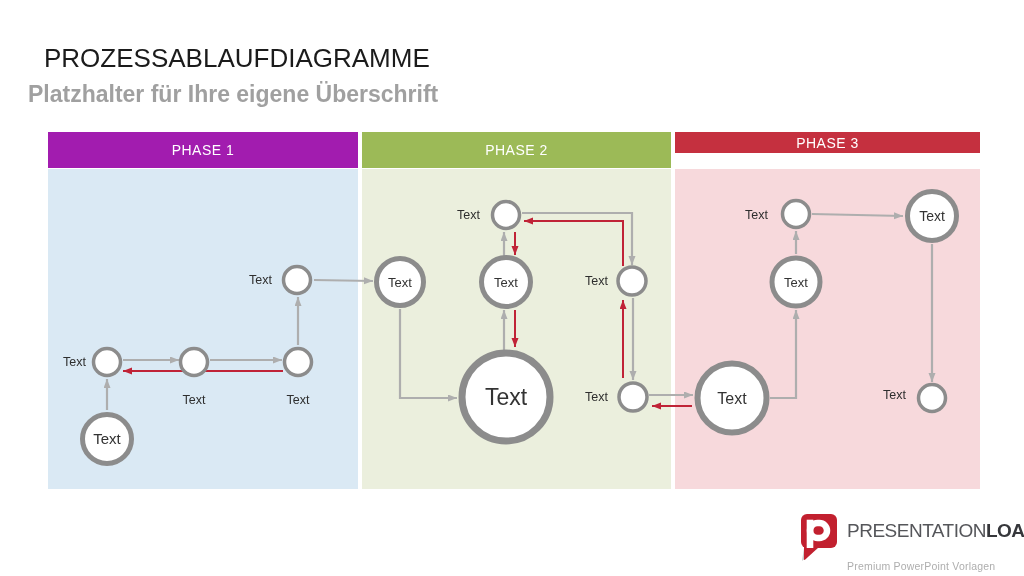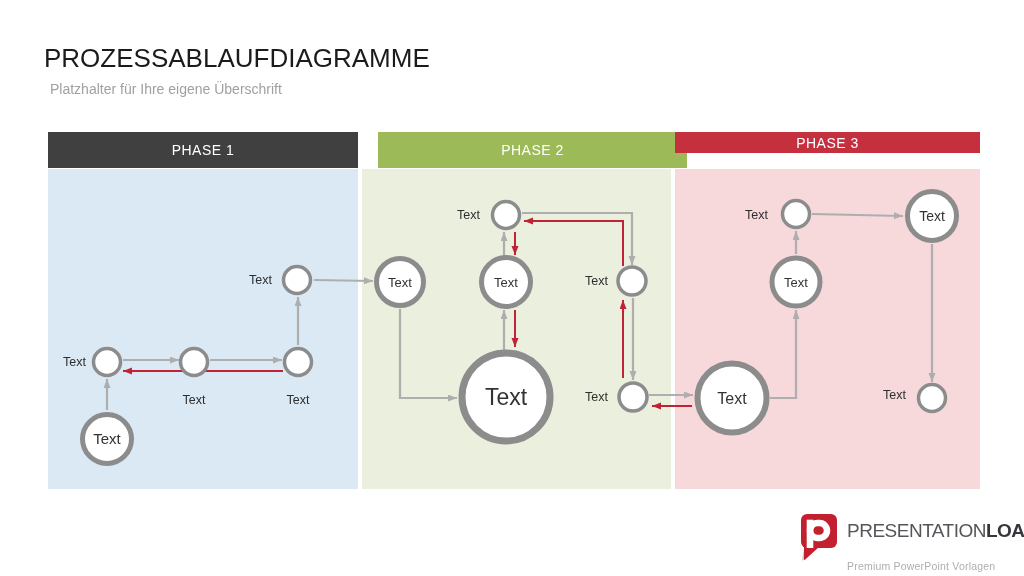--- a/index.html
+++ b/index.html
@@ -1,41 +1,41 @@
 <!DOCTYPE html>
 <html><head>
 <meta charset="utf-8">
 <style>
   html,body{margin:0;padding:0;}
   body{width:1024px;height:576px;background:#ffffff;font-family:"Liberation Sans",sans-serif;}
   .slide{position:relative;width:1024px;height:576px;background:#ffffff;overflow:hidden;}
   .title{position:absolute;left:44px;top:41px;font-size:26px;line-height:34px;color:#1b1b1b;letter-spacing:0px;font-weight:500;}
-  .subtitle{position:absolute;left:50px;top:81px;font-size:14px;color:#a0a0a0;font-weight:400;}
+  .subtitle{position:absolute;left:28px;top:81px;font-size:23px;color:#a0a0a0;font-weight:700;}
   .phase-header{position:absolute;display:flex;align-items:center;justify-content:center;color:#ffffff;font-size:14px;letter-spacing:.5px;}
   .phase-panel{position:absolute;}
   #flow{position:absolute;left:0;top:0;}
   .logo{position:absolute;left:797px;top:512px;display:flex;align-items:flex-start;}
   .logo-text{margin-left:6px;padding-top:6px;}
   .brand{font-size:19px;letter-spacing:-0.5px;color:#55565a;line-height:19px;white-space:nowrap;}
   .brand b{color:#36373b;font-weight:700;}
   .brand sup{font-size:9px;color:#55565a;}
   .tagline{font-size:10.5px;color:#aeaeae;margin-top:20px;letter-spacing:.2px;}
 </style>
 </head>
 <body>
 
 <div class="slide">
 
   <div class="title">PROZESSABLAUFDIAGRAMME</div>
   <div class="subtitle">Platzhalter für Ihre eigene Überschrift</div>
 
-  <div class="phase-header" style="left: 48px; width: 310px; top: 132px; height: 36px; background: #404040; color: rgb(255, 255, 255);">
+  <div class="phase-header" style="left: 48px; width: 310px; top: 132px; height: 36px; background: #a21caf; color: rgb(255, 255, 255);">
     <span>PHASE 1</span>
   </div>
-  <div class="phase-header" style="left: 362px; width: 309px; top: 132px; height: 36px; background: rgb(156, 186, 87); color: rgb(255, 255, 255); margin-left: 16px;">
+  <div class="phase-header" style="left: 362px; width: 309px; top: 132px; height: 36px; background: rgb(156, 186, 87); color: rgb(255, 255, 255);">
     <span>PHASE 2</span>
   </div>
   <div class="phase-header" style="left: 675px; width: 305px; top: 132px; height: 21px; background: rgb(197, 48, 63); color: rgb(255, 255, 255);">
     <span>PHASE 3</span>
   </div>
 
   <div class="phase-panel" style="left: 48px; width: 310px; top: 169px; height: 320px; background: rgb(218, 233, 244);"></div>
   <div class="phase-panel" style="left: 362px; width: 309px; top: 169px; height: 320px; background: rgb(235, 239, 221);"></div>
   <div class="phase-panel" style="left: 675px; width: 305px; top: 169px; height: 320px; background: rgb(247, 217, 220);"></div>
 

